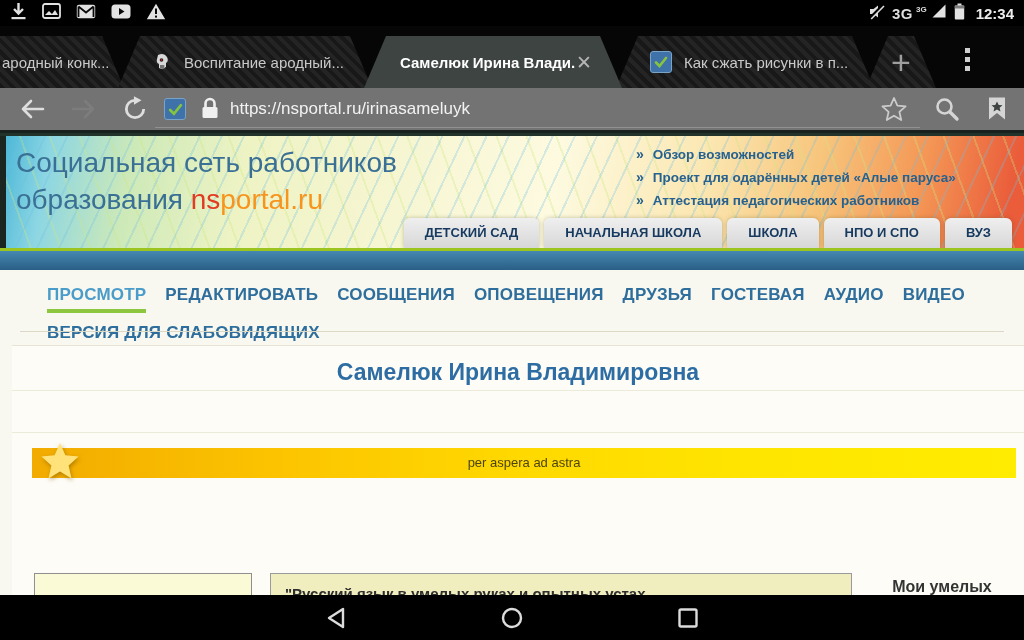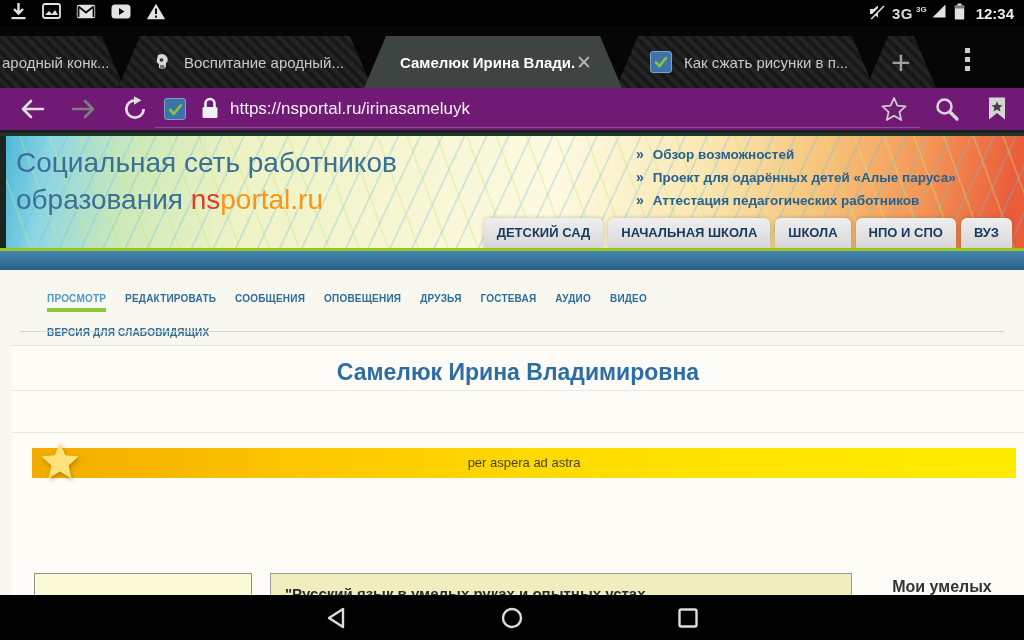--- a/index.html
+++ b/index.html
@@ -26,21 +26,21 @@
   .tab-active { background:#3e4441; color:#fff; font-weight:bold; z-index:3; }
   .tab-title { overflow:hidden; text-overflow:clip; }
   .tab-close { margin-left:auto; margin-right:30px; color:#b5b5b5; font-size:19px; font-weight:normal; }
   .tab-fav { width:20px; height:20px; margin-right:12px; flex:none; }
   .tab-plus { display:flex; align-items:center; justify-content:center; color:#9f9f9f;
     font-size:34px; font-weight:200; }
   .menu-dots { position:absolute; right:54px; top:22px; display:flex; flex-direction:column; gap:4px; }
   .menu-dots i { width:5px; height:5px; background:#cfcfcf; display:block; }
 
   
-  .address-bar { position:absolute; top:88px; left:0; width:1024px; height:45px; background:#701a75;
+  .address-bar { position:absolute; top:88px; left:0; width:1024px; height:45px; background:#737373;
     display:flex; align-items:center; border-bottom:3px solid #18211d; }
   .ab-icon { flex:none; display:flex; align-items:center; justify-content:center; }
   .ab-underline { position:absolute; left:155px; right:104px; bottom:2px; height:1px; background:rgba(255,255,255,.22); }
   .fav-check { width:22px; height:22px; border-radius:3px; background:#3e72a8; border:1px solid #7aa3c8;
     display:flex; align-items:center; justify-content:center; flex:none; }
   .url-text { color:#f2f2f2; font-size:17px; margin-left:9px; flex:1; overflow:hidden; white-space:nowrap; }
 
   
   .banner { position:absolute; top:133px; left:0; width:1024px; height:115px;
     background:
@@ -50,32 +50,32 @@
     border-top:3px solid #22332b; }
   .banner::before { content:""; position:absolute; left:0; top:0; bottom:0; width:6px; background:#1c2620; }
   .banner-title { position:absolute; left:16px; top:8px; font-size:28px; line-height:37px; color:#3a7095; }
   .brand-ns { color:#e23b24; }
   .brand-portal { color:#f7941d; }
   .quick-links { position:absolute; left:636px; top:10px; }
   .ql-row { display:flex; align-items:baseline; gap:9px; height:23px; }
   .ql-bullet { color:#26618f; font-size:14px; font-weight:bold; }
   .ql-link { color:#26618f; font-size:13.5px; font-weight:bold; }
   .sections { position:absolute; right:12px; bottom:0; display:flex; gap:5px; align-items:flex-end; }
-  .section-btn { height:30px; line-height:30px; padding:0 13px; border-radius:6px 6px 0 0;
+  .section-btn { height:30px; line-height:30px; padding:0 21px; border-radius:6px 6px 0 0;
     background:linear-gradient(#efefef,#d7d7d7); color:#16395f; font-size:13px; font-weight:bold;
     box-shadow:0 0 4px rgba(80,80,40,.35); white-space:nowrap; }
   .green-line { position:absolute; top:248px; left:0; width:1024px; height:3px; background:#9cc41e; }
   .blue-bar { position:absolute; top:251px; left:0; width:1024px; height:19px;
     background:linear-gradient(#4588b0,#2a5f86); }
 
   
   .page { position:absolute; top:270px; left:0; width:1024px; height:325px; background:#f8f7f0; }
   .user-menu { position:absolute; top:15px; left:47px; width:960px; }
   .um-row1 { display:flex; gap:19px; }
-  .um-item { color:#2e6e9c; font-size:10px; font-weight:bold; letter-spacing:.2px; white-space:nowrap;margin-top:8px; }
+  .um-item { color:#2e6e9c; font-size:17px; font-weight:bold; letter-spacing:.2px; white-space:nowrap; }
   .um-active { color:#4a9cc9; border-bottom:4px solid #8dc63f; padding-bottom:4px; }
   .um-row2 { margin-top:10px; }
   .menu-divider { position:absolute; top:61px; left:20px; width:984px; height:0; border-top:1px solid #dcd8c6; }
 
   .profile-section { position:absolute; top:75px; left:0; right:0; bottom:0; background:#fdfcf6;
     border-top:1px solid #e7e4d4;margin-left:12px; }
   .page-title { position:absolute; top:13px; width:100%; text-align:center;
     color:#2d6da3; font-size:23px; font-weight:bold; }
   .rule-1 { position:absolute; top:44px; left:0; width:100%; border-top:1px solid #ecead9; }
   .page-subtitle { position:absolute; top:55px; width:100%; text-align:center;

